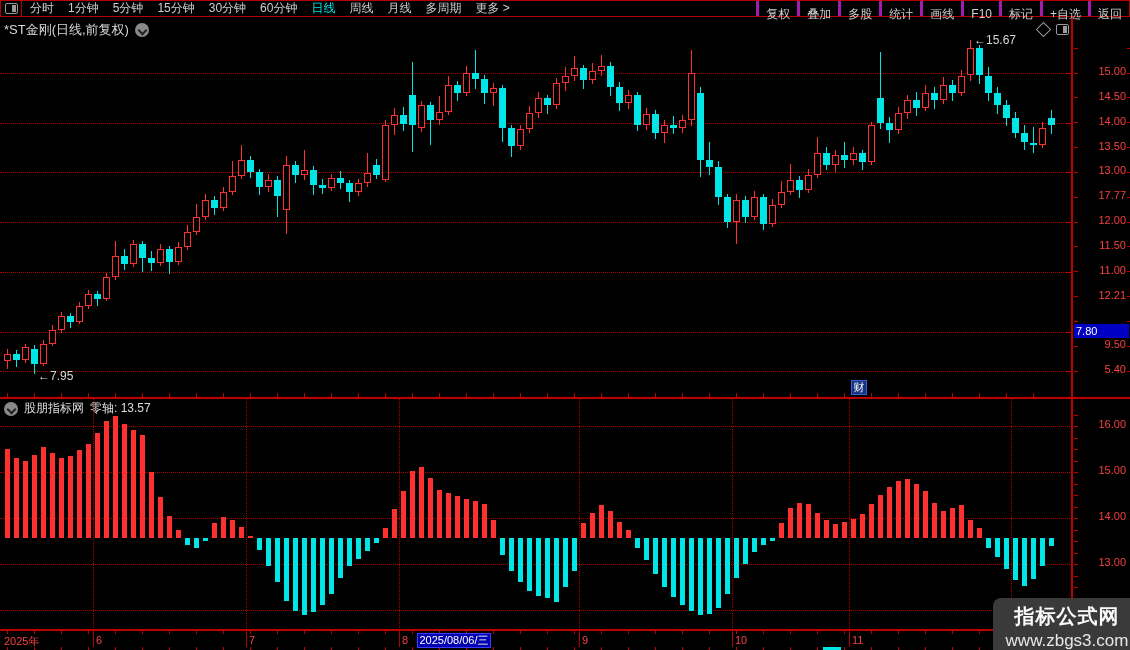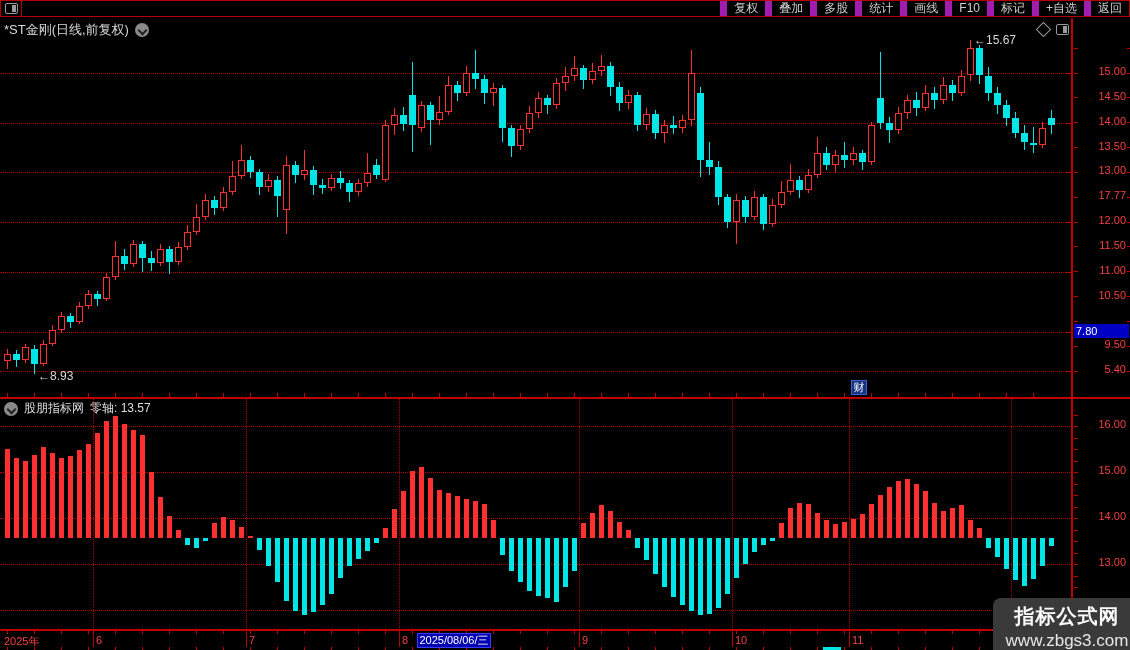--- a/index.html
+++ b/index.html
@@ -9,21 +9,21 @@
   .topbar{position:absolute;left:0;top:0;width:1128px;height:15px;border:1px solid #b40000;
           display:flex;align-items:center;font-size:12px;color:#cfcfcf;}
   .tb-icon{width:20px;height:15px;border-right:1px solid #b40000;display:flex;align-items:center;justify-content:center;}
   .panel-glyph{width:11px;height:9px;border:1px solid #9a9a9a;border-radius:2px;position:relative;}
   .panel-glyph::after{content:"";position:absolute;right:1px;top:1px;bottom:1px;width:4px;background:#9a9a9a;}
   .periods{display:flex;gap:14px;padding-left:8px;white-space:nowrap;}
   .period{cursor:default;}
   .period.active{color:#00e5e5;}
   .tb-spacer{flex:1;}
   .actions{display:flex;height:15px;}
-  .action{border-left:7px solid #a21caf;padding:0 7px;line-height:15px;white-space:nowrap;}
+  .action{border-left:3px solid #a21caf;padding:6px 7px;line-height:15px;white-space:nowrap;}
   
   .title-row{position:absolute;left:4px;top:21px;display:flex;align-items:center;gap:6px;
              font-size:13px;color:#d6d6d6;z-index:20;}
   .chev-circle{width:14px;height:14px;border-radius:50%;background:#8a8a8a;position:relative;}
   .chev-circle::after{content:"";position:absolute;left:4px;top:4px;width:5px;height:5px;
                       border-right:2px solid #222;border-bottom:2px solid #222;transform:rotate(45deg);}
   .chart-icons{position:absolute;top:24px;left:1038px;display:flex;gap:7px;align-items:center;z-index:20;}
   .diamond{width:9px;height:9px;border:1px solid #9a9a9a;transform:rotate(45deg);}
   
   #main-plot{position:absolute;left:0;top:18px;width:1072px;height:379px;overflow:hidden;}
@@ -63,20 +63,33 @@
 </style>
 </head>
 <body>
 
 <div class="screen">
 
   <div class="topbar">
     <div class="tb-icon">
       <div class="panel-glyph"></div>
     </div>
+    <div class="periods" id="periods">
+        <span class="period">分时</span>
+        <span class="period">1分钟</span>
+        <span class="period">5分钟</span>
+        <span class="period">15分钟</span>
+        <span class="period">30分钟</span>
+        <span class="period">60分钟</span>
+        <span class="period active">日线</span>
+        <span class="period">周线</span>
+        <span class="period">月线</span>
+        <span class="period">多周期</span>
+        <span class="period">更多 &gt;</span>
+      </div>
     <div class="tb-spacer"></div>
     <div class="actions" id="actions">
         <span class="action">复权</span>
         <span class="action">叠加</span>
         <span class="action">多股</span>
         <span class="action">统计</span>
         <span class="action">画线</span>
         <span class="action">F10</span>
         <span class="action">标记</span>
         <span class="action">+自选</span>
@@ -370,21 +383,21 @@
       <div class="tick" style="left: 871px; top: 375px; width: 1px; height: 4px;"></div>
       <div class="tick" style="left: 898px; top: 375px; width: 1px; height: 4px;"></div>
       <div class="tick" style="left: 925px; top: 375px; width: 1px; height: 4px;"></div>
       <div class="tick" style="left: 952px; top: 375px; width: 1px; height: 4px;"></div>
       <div class="tick" style="left: 979px; top: 375px; width: 1px; height: 4px;"></div>
       <div class="tick" style="left: 1006px; top: 375px; width: 1px; height: 4px;"></div>
       <div class="tick" style="left: 1033px; top: 375px; width: 1px; height: 4px;"></div>
     </div>
 
   <div class="annot" style="left:974px;top:33px;">←15.67</div>
-  <div class="annot" style="left:38px;top:369px;">←8.93</div>
+  <div class="annot" style="left:38px;top:369px;">←7.95</div>
   <div class="badge">财</div>
 
   <div class="sep" style="top:397px;"></div>
 
   <div class="subhead">
     <span class="chev-circle"></span>
     <span>股朋指标网</span>
     <span>零轴: 13.57</span>
   </div>
 
@@ -524,21 +537,21 @@
   <div id="axis-labels">
       <div class="ylabel" style="top: 65px;">15.00</div>
       <div class="ylabel" style="top: 89.8335px;">14.50</div>
       <div class="ylabel" style="top: 114.667px;">14.00</div>
       <div class="ylabel" style="top: 139.5px;">13.50</div>
       <div class="ylabel" style="top: 164.334px;">13.00</div>
       <div class="ylabel" style="top: 189.167px;">17.77</div>
       <div class="ylabel" style="top: 214.001px;">12.00</div>
       <div class="ylabel" style="top: 238.834px;">11.50</div>
       <div class="ylabel" style="top: 263.668px;">11.00</div>
-      <div class="ylabel" style="top: 288.502px;">10.50</div>
+      <div class="ylabel" style="top: 288.502px;">12.21</div>
       <div class="ylabel hl" style="top: 323.765px;">7.80</div>
       <div class="ylabel" style="top: 338.168px;">9.50</div>
       <div class="ylabel" style="top: 363.002px;">5.40</div>
       <div class="tick" style="left: 1074px; top: 370.5px; width: 4px; height: 1px;"></div>
       <div class="tick" style="left: 1074px; top: 345.7px; width: 4px; height: 1px;"></div>
       <div class="tick" style="left: 1074px; top: 320.8px; width: 4px; height: 1px;"></div>
       <div class="tick" style="left: 1074px; top: 296px; width: 4px; height: 1px;"></div>
       <div class="tick" style="left: 1074px; top: 271.2px; width: 4px; height: 1px;"></div>
       <div class="tick" style="left: 1074px; top: 246.3px; width: 4px; height: 1px;"></div>
       <div class="tick" style="left: 1074px; top: 221.5px; width: 4px; height: 1px;"></div>

